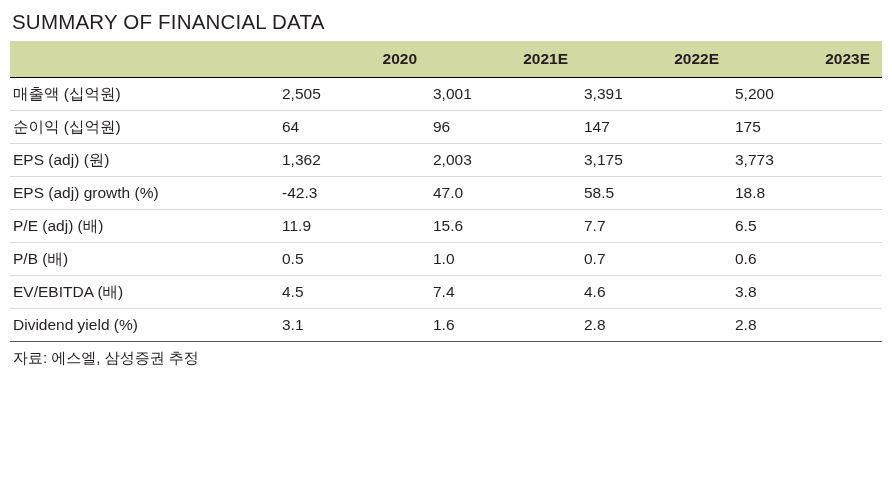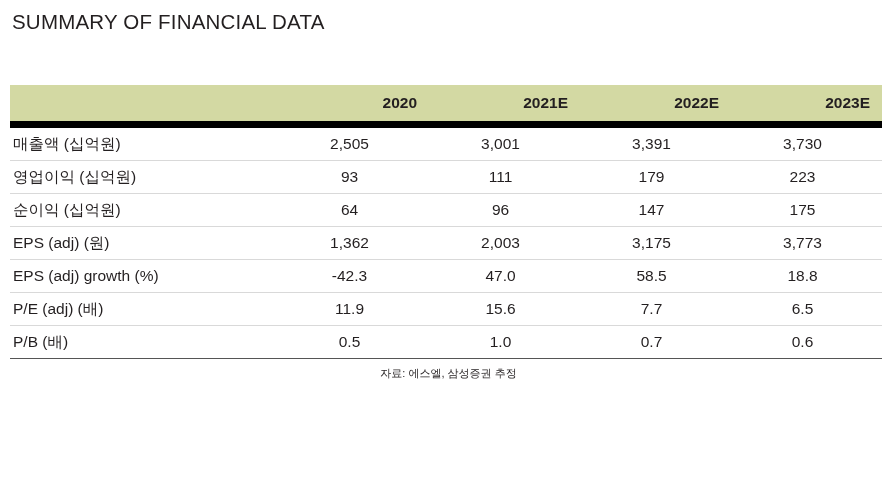--- a/index.html
+++ b/index.html
@@ -25,21 +25,20 @@
     font-weight: 400;
     letter-spacing: 0.2px;
     color: #231f20;
     padding: 2px 0 7px 2px;
     white-space: nowrap;
   }
   table.fin {
     width: 872px;
     border-collapse: collapse;
     table-layout: fixed;
-    margin-top: 44px;
   }
   table.fin col.c-label { width: 268px; }
   table.fin col.c-val   { width: 151px; }
   thead tr.head-row th {
     background: #d3d9a3;
     font-size: 15.5px;
     font-weight: bold;
     color: #231f20;
     text-align: right;
     padding: 6px 12px 6px 4px;
@@ -48,42 +47,41 @@
     vertical-align: middle;
   }
   thead tr.head-row th.label-head {
     text-align: left;
   }
   tbody tr td {
     font-size: 15.5px;
     font-weight: 400;
     color: #231f20;
     padding: 5px 12px 5px 4px;
-    text-align: center;
+    text-align: left;
     border-bottom: 1px solid #d9d9d9;
     height: 22px;
     vertical-align: middle;
     white-space: nowrap;
   }
   tbody tr td.label {
     text-align: left;
     padding-left: 3px;
   }
   tbody tr:first-child td {
-    border-top: 7px solid #000000;
+    border-top: 1px solid #000000;
   }
   tbody tr:last-child td {
     border-bottom: 1px solid #555555;
   }
   .source {
-    font-size: 11px;
+    font-size: 15px;
     color: #231f20;
     padding: 7px 0 0 3px;
     white-space: nowrap;
-    text-align: center;
   }
 </style>
 </head>
 <body>
 
 <div class="wrap">
 
   <div class="page-title">SUMMARY OF FINANCIAL DATA</div>
 
   <table class="fin">
@@ -102,28 +100,21 @@
         <th>2022E</th>
         <th>2023E</th>
       </tr>
     </thead>
     <tbody>
       <tr>
         <td class="label">매출액 (십억원)</td>
         <td>2,505</td>
         <td>3,001</td>
         <td>3,391</td>
-        <td>3,730</td>
-      </tr>
-      <tr>
-        <td class="label">영업이익 (십억원)</td>
-        <td>93</td>
-        <td>111</td>
-        <td>179</td>
-        <td>223</td>
+        <td>5,200</td>
       </tr>
       <tr>
         <td class="label">순이익 (십억원)</td>
         <td>64</td>
         <td>96</td>
         <td>147</td>
         <td>175</td>
       </tr>
       <tr>
         <td class="label">EPS (adj) (원)</td>
@@ -146,18 +137,32 @@
         <td>7.7</td>
         <td>6.5</td>
       </tr>
       <tr>
         <td class="label">P/B (배)</td>
         <td>0.5</td>
         <td>1.0</td>
         <td>0.7</td>
         <td>0.6</td>
       </tr>
+      <tr>
+        <td class="label">EV/EBITDA (배)</td>
+        <td>4.5</td>
+        <td>7.4</td>
+        <td>4.6</td>
+        <td>3.8</td>
+      </tr>
+      <tr>
+        <td class="label">Dividend yield (%)</td>
+        <td>3.1</td>
+        <td>1.6</td>
+        <td>2.8</td>
+        <td>2.8</td>
+      </tr>
     </tbody>
   </table>
 
   <div class="source">자료: 에스엘, 삼성증권 추정</div>
 
 </div>
 
 </body></html>

